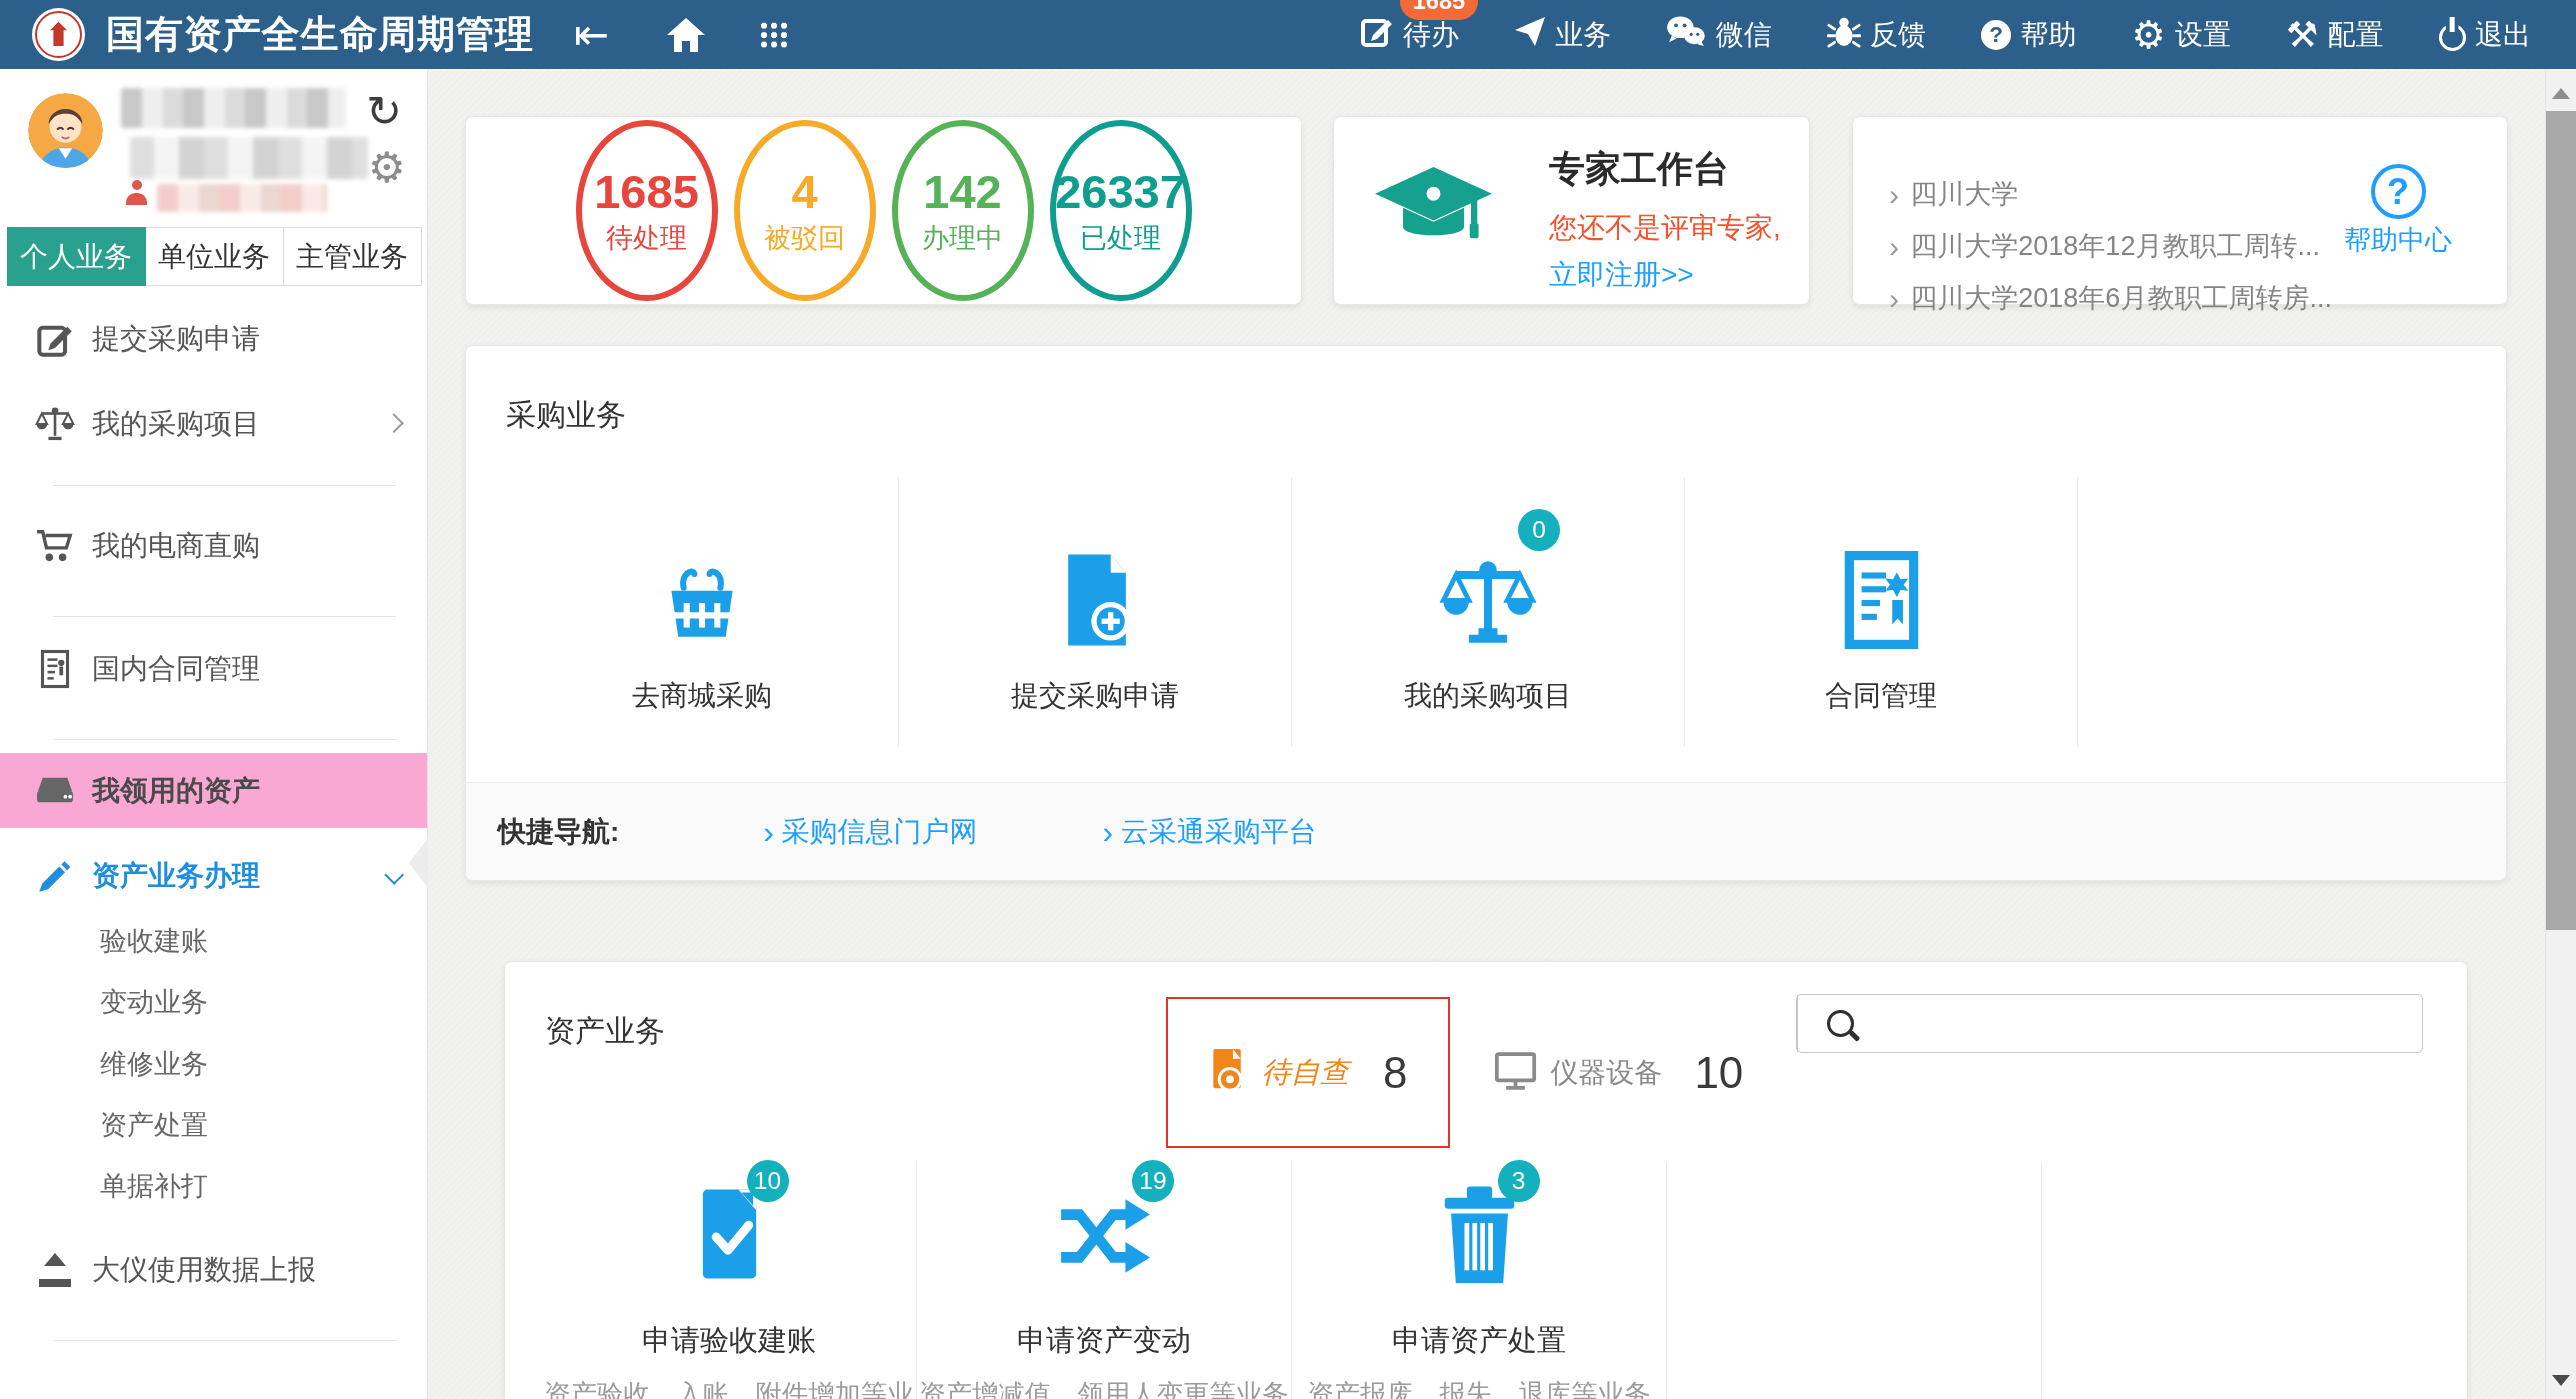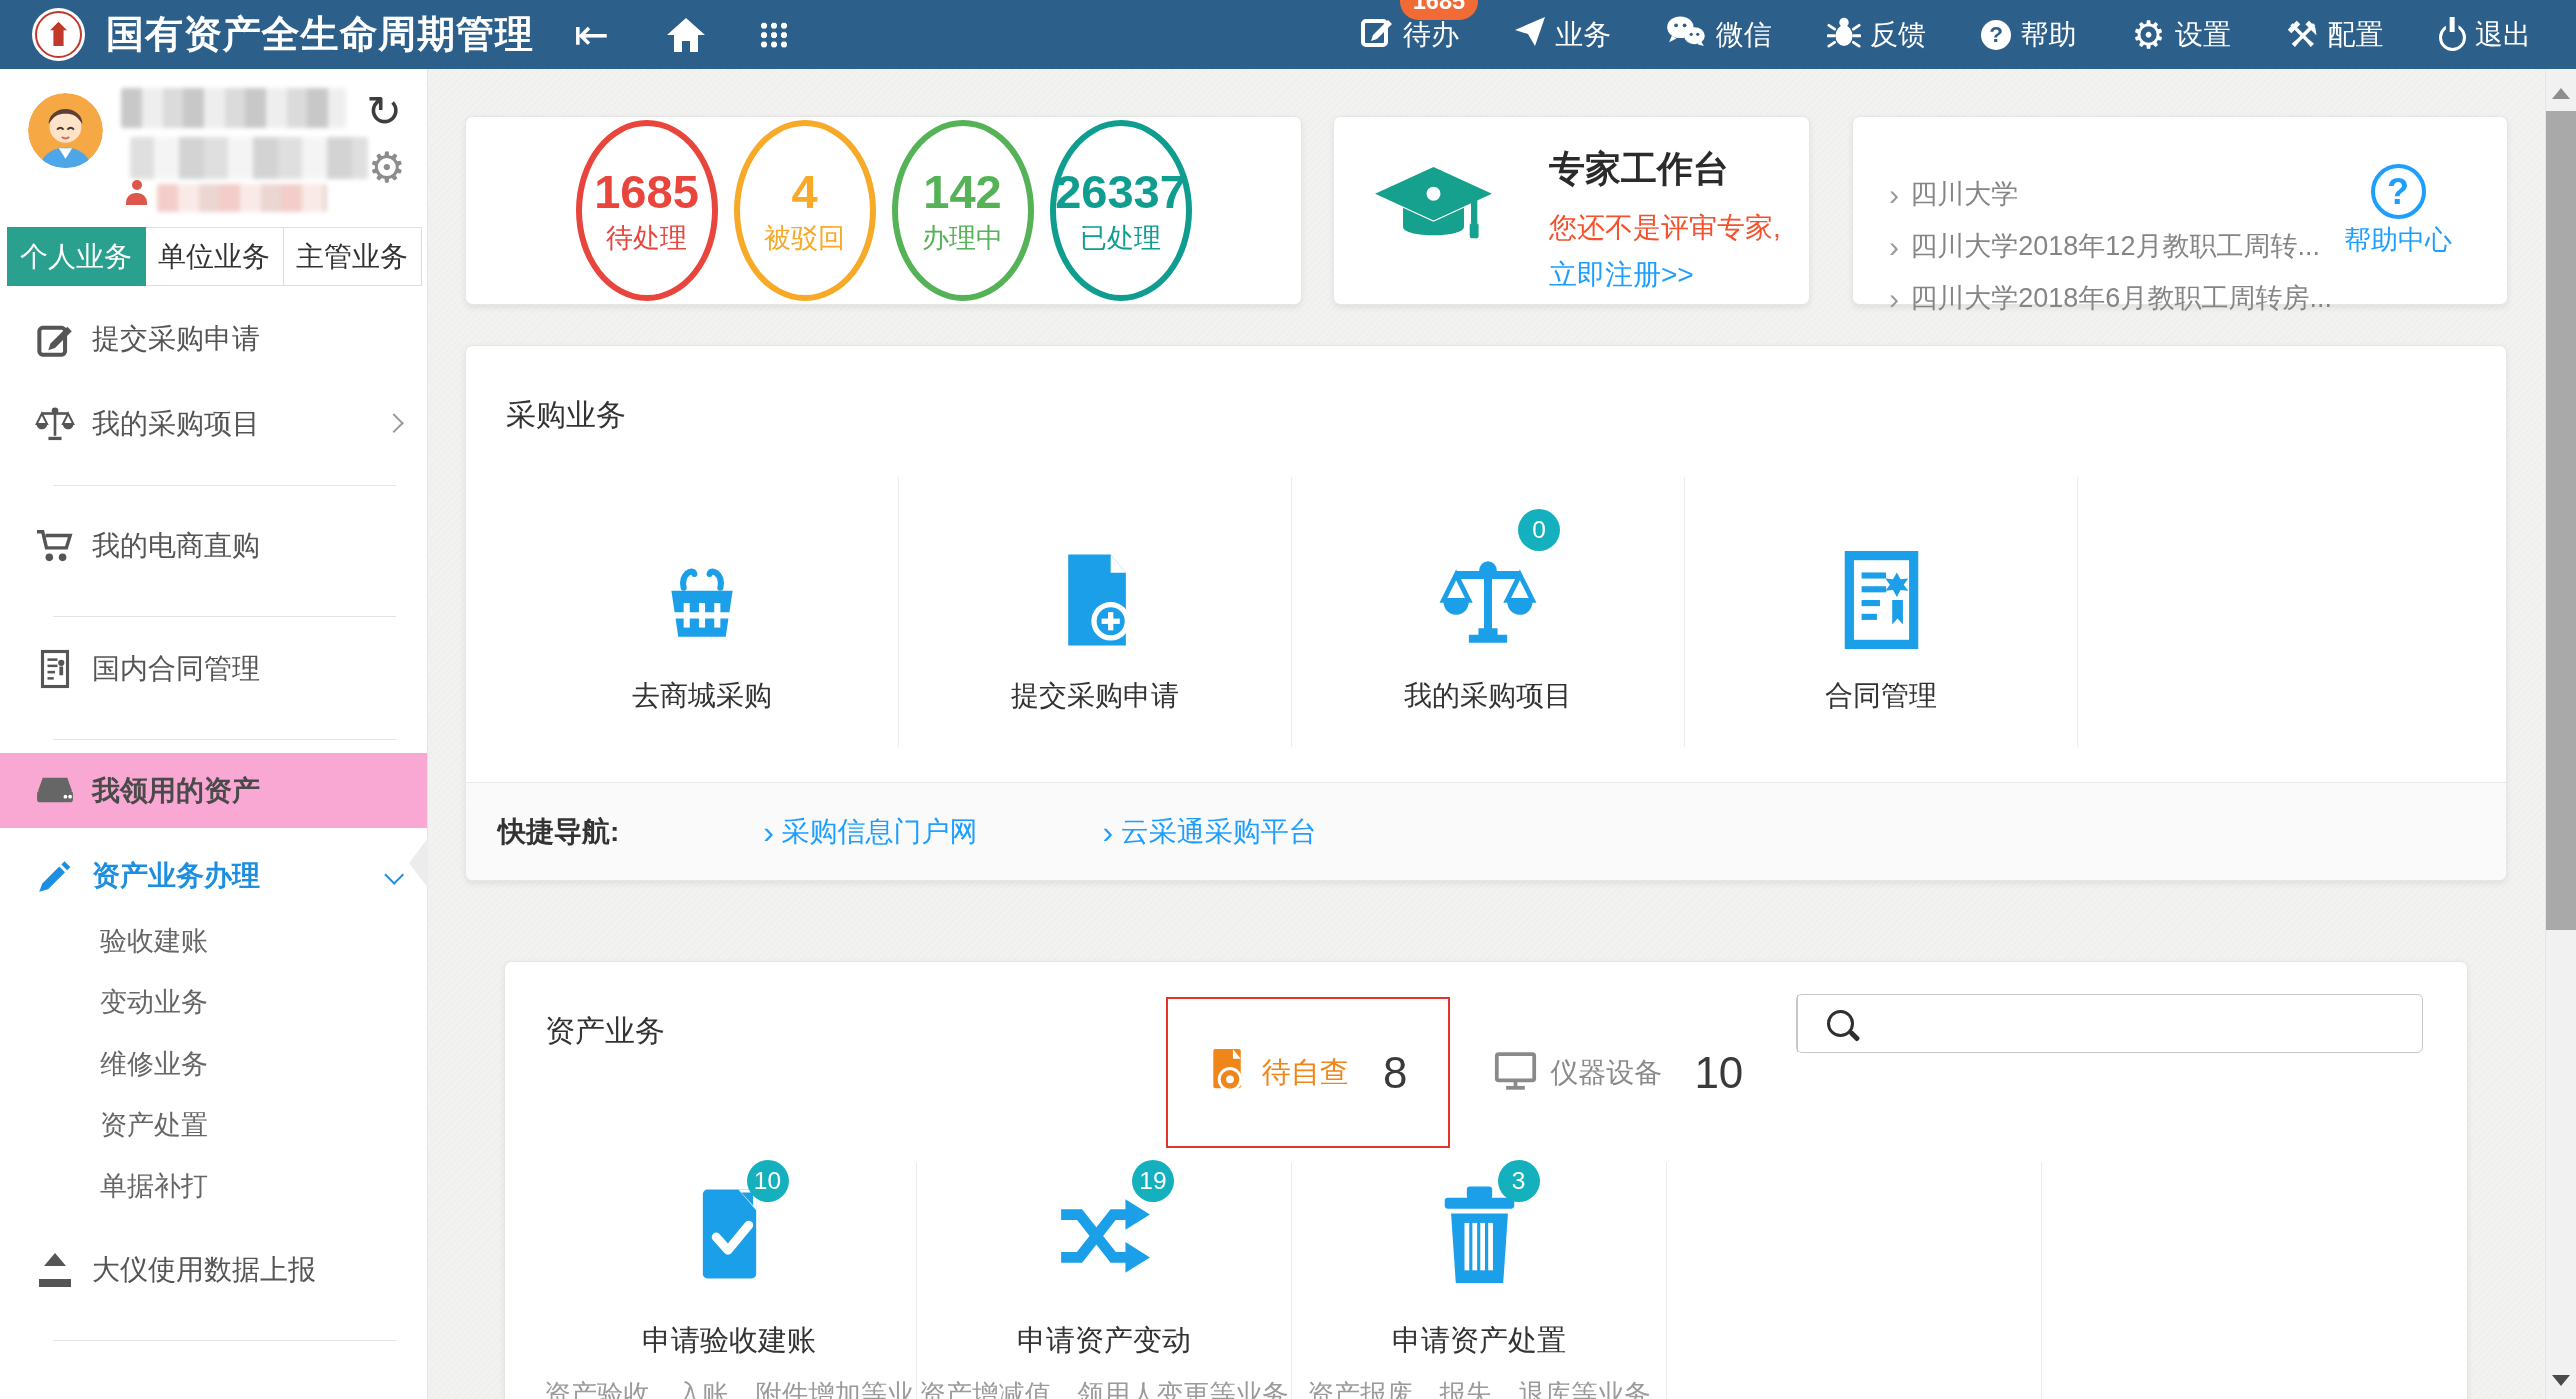--- a/index.html
+++ b/index.html
@@ -96,21 +96,21 @@
   .quicknav{position:absolute;left:0;bottom:0;width:100%;height:98px;border-top:0.9px solid #e9e9e9;background:#fafafa;
             border-radius:0 0 7.5px 7.5px;display:flex;align-items:center;box-sizing:border-box;padding-left:32px;gap:40px;}
   .qn-label{font-size:28px;font-weight:bold;color:#333;}
   .qn-link{display:flex;align-items:center;gap:7.5px;font-size:28px;color:#1e9fff;cursor:pointer;}
   .qn-link .ar{font-size:32px;line-height:28px;}
   .qn1{margin-left:104px;} .qn2{margin-left:85px;}
   
   .asset{left:76px;top:892px;width:1962px;height:585px;}
   .selfcheck{position:absolute;left:661px;top:35px;width:284px;height:151px;border:2.8px solid #e5332a;box-sizing:border-box;
              display:flex;align-items:center;justify-content:center;gap:13.2px;cursor:pointer;}
-  .sc-label{font-size:29px;color:#f08519;}
+  .sc-label{font-size:29px;color:#f08519;font-style:italic;}
   .sc-count{font-size:44px;color:#3a3a3a;margin-left:21px;}
   .equip{position:absolute;left:989px;top:35px;height:151px;display:flex;align-items:center;gap:13.2px;}
   .eq-label{font-size:28px;color:#8a8a8a;}
   .eq-count{font-size:44px;color:#3a3a3a;margin-left:19px;}
   .search{position:absolute;left:1291px;top:32px;width:627px;height:59px;border:0.9px solid #c6c6c6;border-radius:5.7px;
           background:#fff;display:flex;box-sizing:border-box;}
   .search input{flex:1;border:none;outline:none;padding:0 0 0 19px;font-size:26.4px;color:#333;background:transparent;
           font-family:"Liberation Sans","DejaVu Sans",sans-serif;}
   .search input::placeholder{color:#a9a9a9;}
   .search-btn{width:85px;border-left:0.9px solid #c9c9c9;display:flex;align-items:center;justify-content:center;cursor:pointer;}

